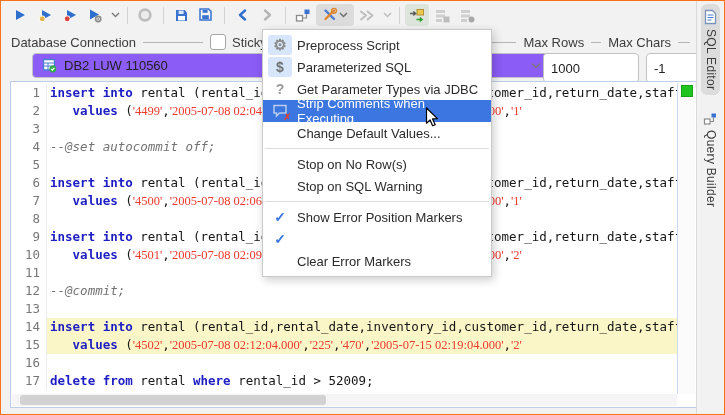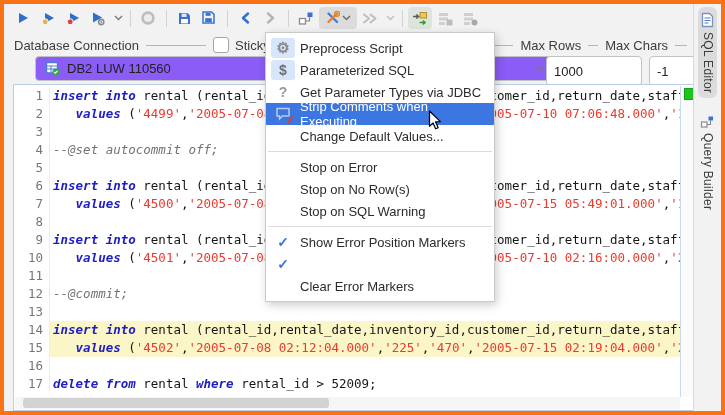--- a/index.html
+++ b/index.html
@@ -1,40 +1,40 @@
 <!DOCTYPE html>
 <html><head>
 <meta charset="utf-8">
 <style>
   html,body{margin:0;padding:0;background:#e8e8e8;}
   .screen{position:relative;width:725px;height:415px;background:#f2f2f2;
     font-family:"Liberation Sans",sans-serif;overflow:hidden;box-sizing:border-box;
-    border:4px solid #f97316;}
+    border:1px solid #f97316;}
   
   .toolbar{position:absolute;left:0;top:0;right:28px;height:28px;display:flex;align-items:center;padding-left:7px;}
   .tbtn{height:22px;min-width:24px;display:flex;align-items:center;justify-content:center;border-radius:4px;margin-right:1px;}
   .tbtn.pressed{background:#dcdcdc;}
   .tbtn.pressed-green{background:#dde4dc;}
   .tsep{width:1px;height:17px;background:#d2d2d2;margin:0 5px;flex:0 0 1px;}
   .chevdn{margin-left:1px;}
   
   .conn-titles{position:absolute;top:33px;left:10px;right:34px;height:16px;display:flex;align-items:center;font-size:13px;color:#3c3c3c;}
   .gline{height:1px;background:#b4b4b4;margin:0 7px;}
   .cbx{width:14px;height:14px;border:1px solid #a6a6a6;border-radius:3px;background:#fff;margin-right:6px;flex:0 0 14px;}
   .combo{position:absolute;top:52px;height:25px;background:#8b5cf6;border:1px solid #c2c2c2;border-radius:4px;display:flex;align-items:center;font-size:13px;color:#222;box-sizing:border-box;margin-left:13px;}
   .tinput{position:absolute;top:52px;height:30px;border:1px solid #c2c2c2;border-radius:4px;font-size:13px;padding:8px 7px;box-sizing:border-box;background:#fff;color:#222;font-family:"Liberation Sans",sans-serif;outline:none;}
   
   .editor{position:absolute;left:9px;top:80px;width:687px;height:327px;background:#fff;border:1px solid #bccee6;box-sizing:border-box;}
   .codewrap{position:absolute;left:1px;top:2px;right:19px;bottom:13px;overflow:hidden;background:#fff;}
   .line{display:flex;height:18px;line-height:18px;font-family:"DejaVu Sans Mono",monospace;font-size:12.5px;white-space:pre;}
   .ln{flex:0 0 28px;text-align:right;padding-right:6px;color:#777;background:#fff;border-right:1px solid #ececec;}
   .lc{flex:1;overflow:hidden;padding-left:3px;}
   .lc.hl{background:#fbf6c8;}
-  .kw{color:#1d1dc4;font-weight:bold;font-style:italic;}
-  .str{color:#ee392d;}
+  .kw{color:#1d1dc4;font-weight:bold;}
+  .str{color:#ee392d;font-family:Liberation Serif, serif;}
   .com{color:#737373;font-style:italic;}
   .pl{color:#161616;}
   .ruler{position:absolute;top:1px;right:1px;bottom:13px;width:17px;border-left:1px solid #cbd9ec;background:#fbfbfb;}
   .indicator{position:absolute;top:2px;right:2px;width:12px;height:12px;background:#1fc41f;border:1px solid #14a314;box-sizing:border-box;}
   .hscroll{position:absolute;left:1px;right:19px;bottom:1px;height:12px;background:#f5f5f5;}
   .hthumb{position:absolute;left:8px;top:1px;width:46%;height:10px;background:#d2d2d2;border-radius:3px;}
   
   .menu{position:absolute;left:261px;top:28px;width:230px;background:#fff;border:1px solid #c9c9c9;
     box-shadow:2px 3px 9px rgba(0,0,0,.2);padding:4px 0;z-index:20;font-size:13px;color:#2b2b2b;box-sizing:border-box;}
   .mitem{display:flex;align-items:center;height:22px;padding:0 10px 0 5px;}
@@ -261,24 +261,20 @@
         </span>
         <span>Strip Comments when Executing</span>
       </div>
       <div class="mitem">
         <span class="mico"></span>
         <span>Change Default Values...</span>
       </div>
       <div class="msep"></div>
       <div class="mitem">
         <span class="mico"></span>
-        <span>Stop on Error</span>
-      </div>
-      <div class="mitem">
-        <span class="mico"></span>
         <span>Stop on No Row(s)</span>
       </div>
       <div class="mitem">
         <span class="mico"></span>
         <span>Stop on SQL Warning</span>
       </div>
       <div class="msep"></div>
       <div class="mitem">
         <span class="mico chk">✓</span>
         <span>Show Error Position Markers</span>

